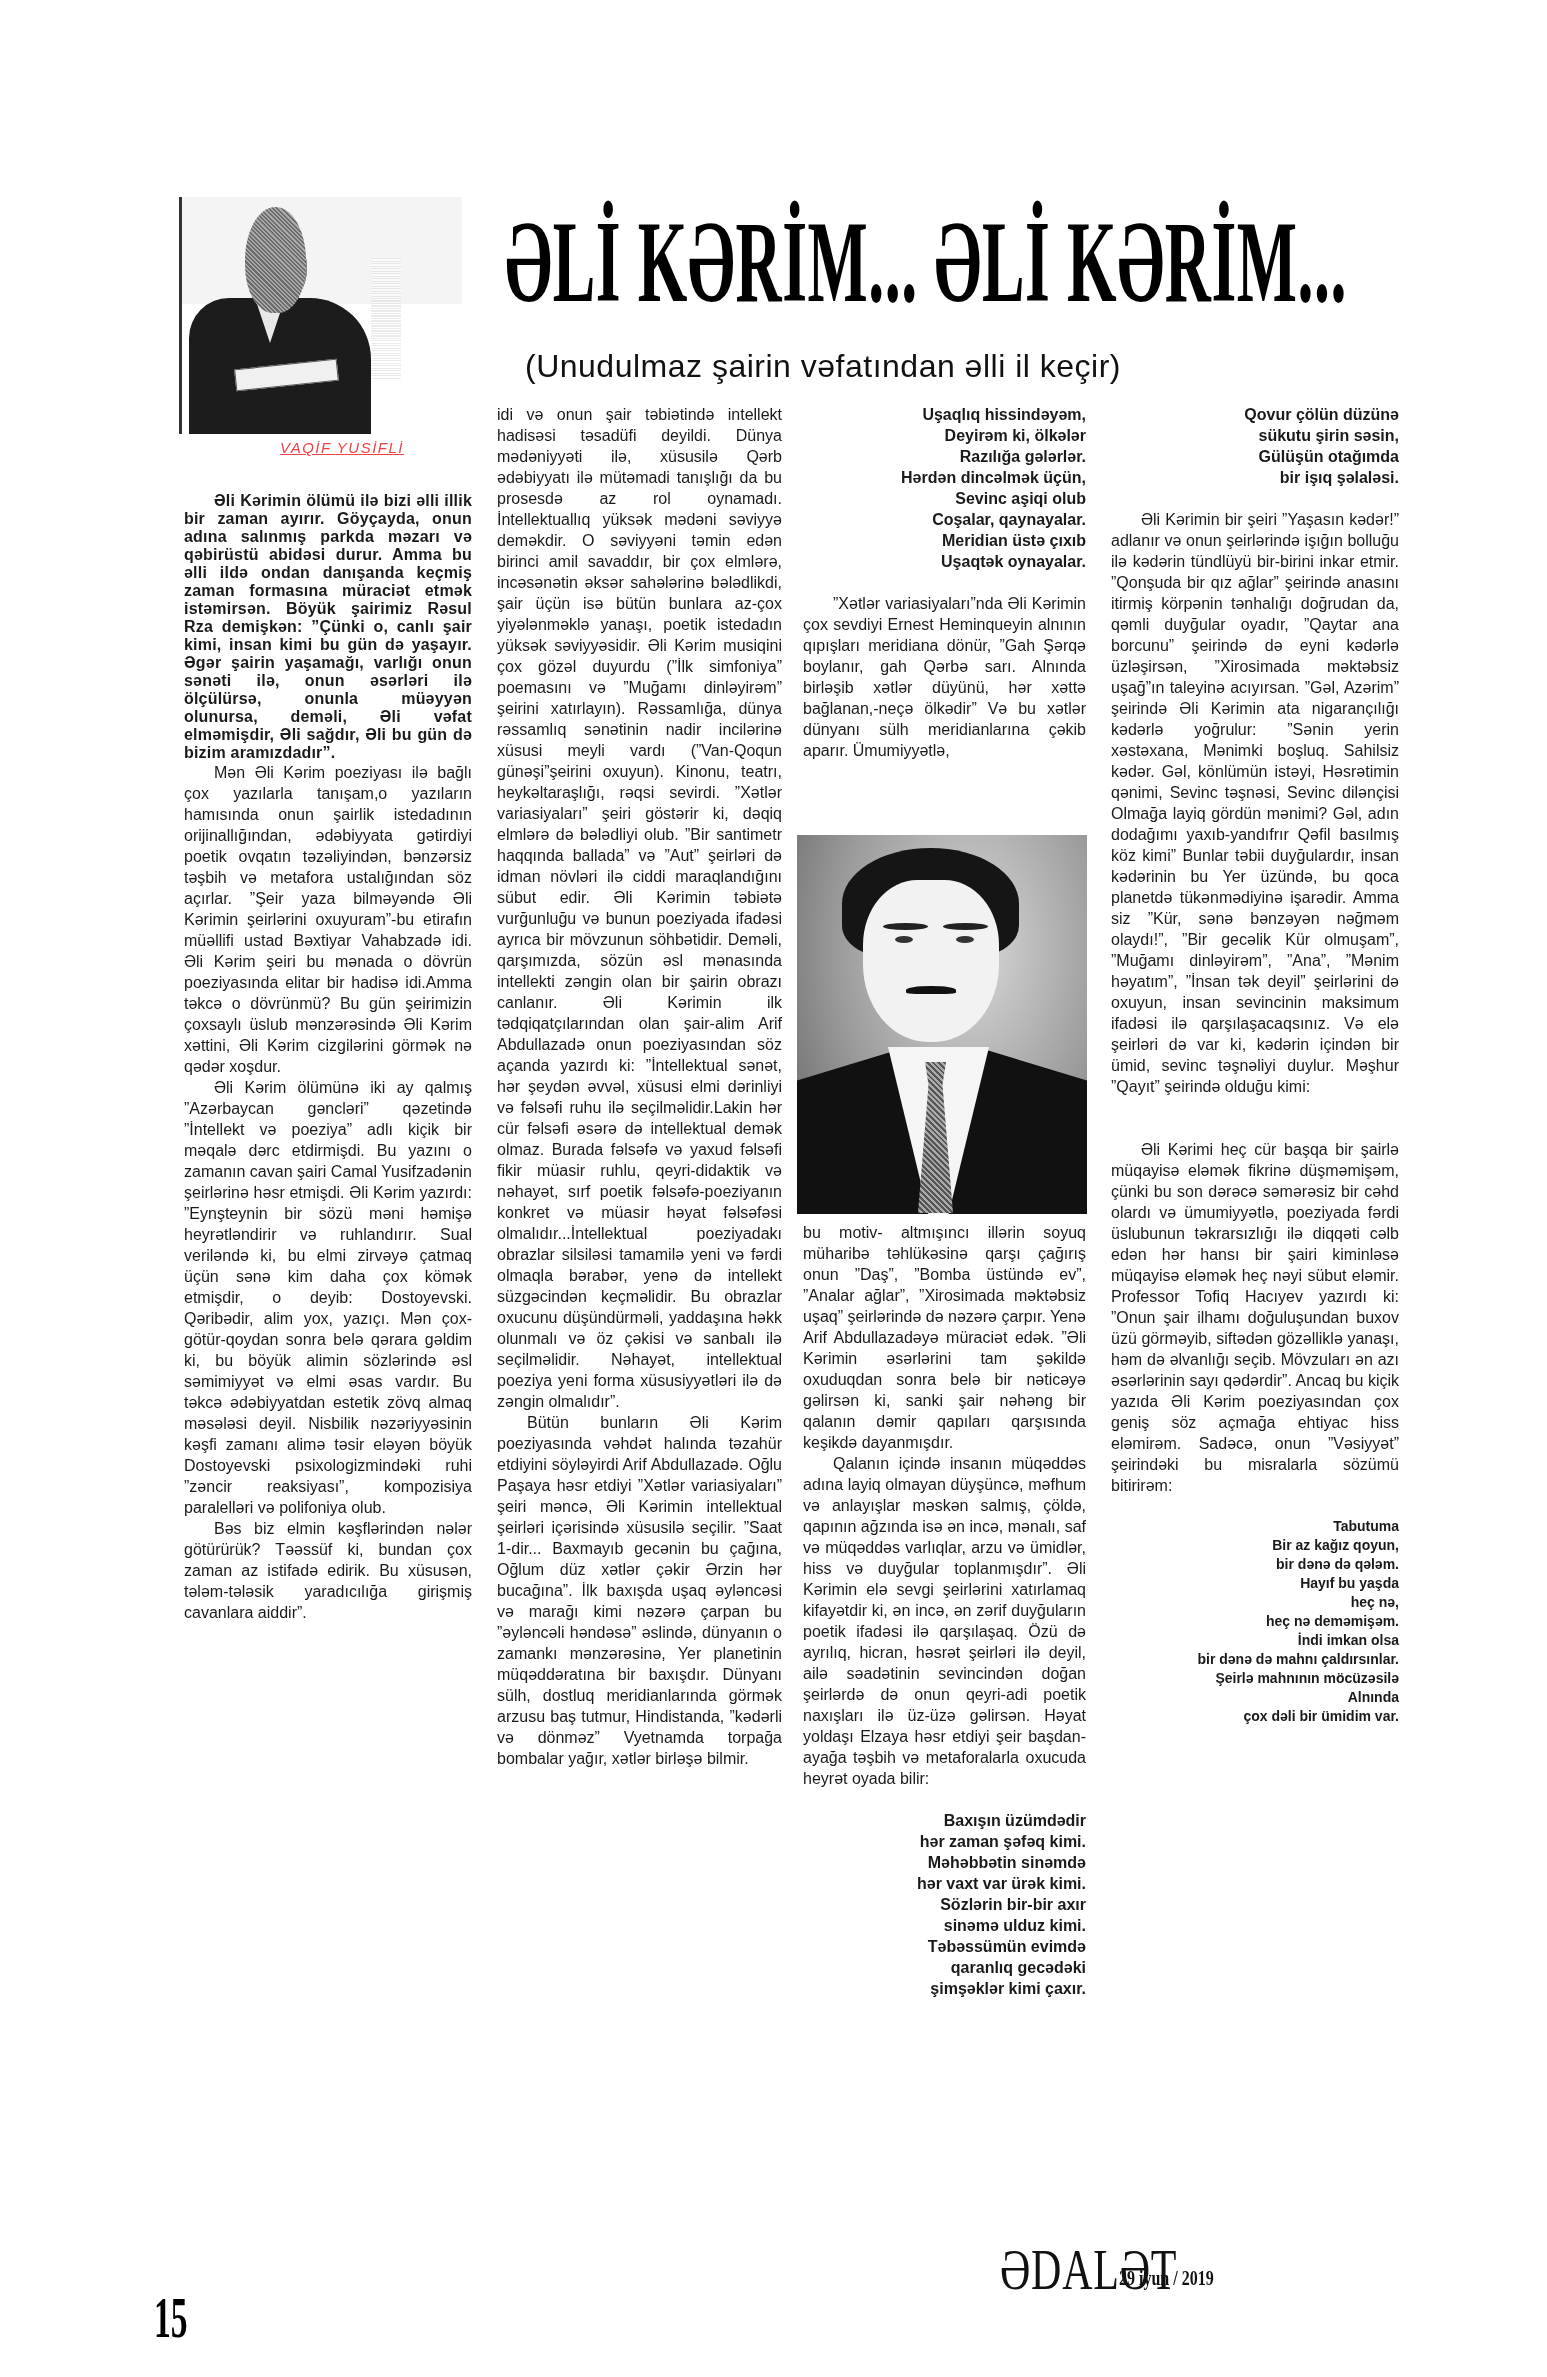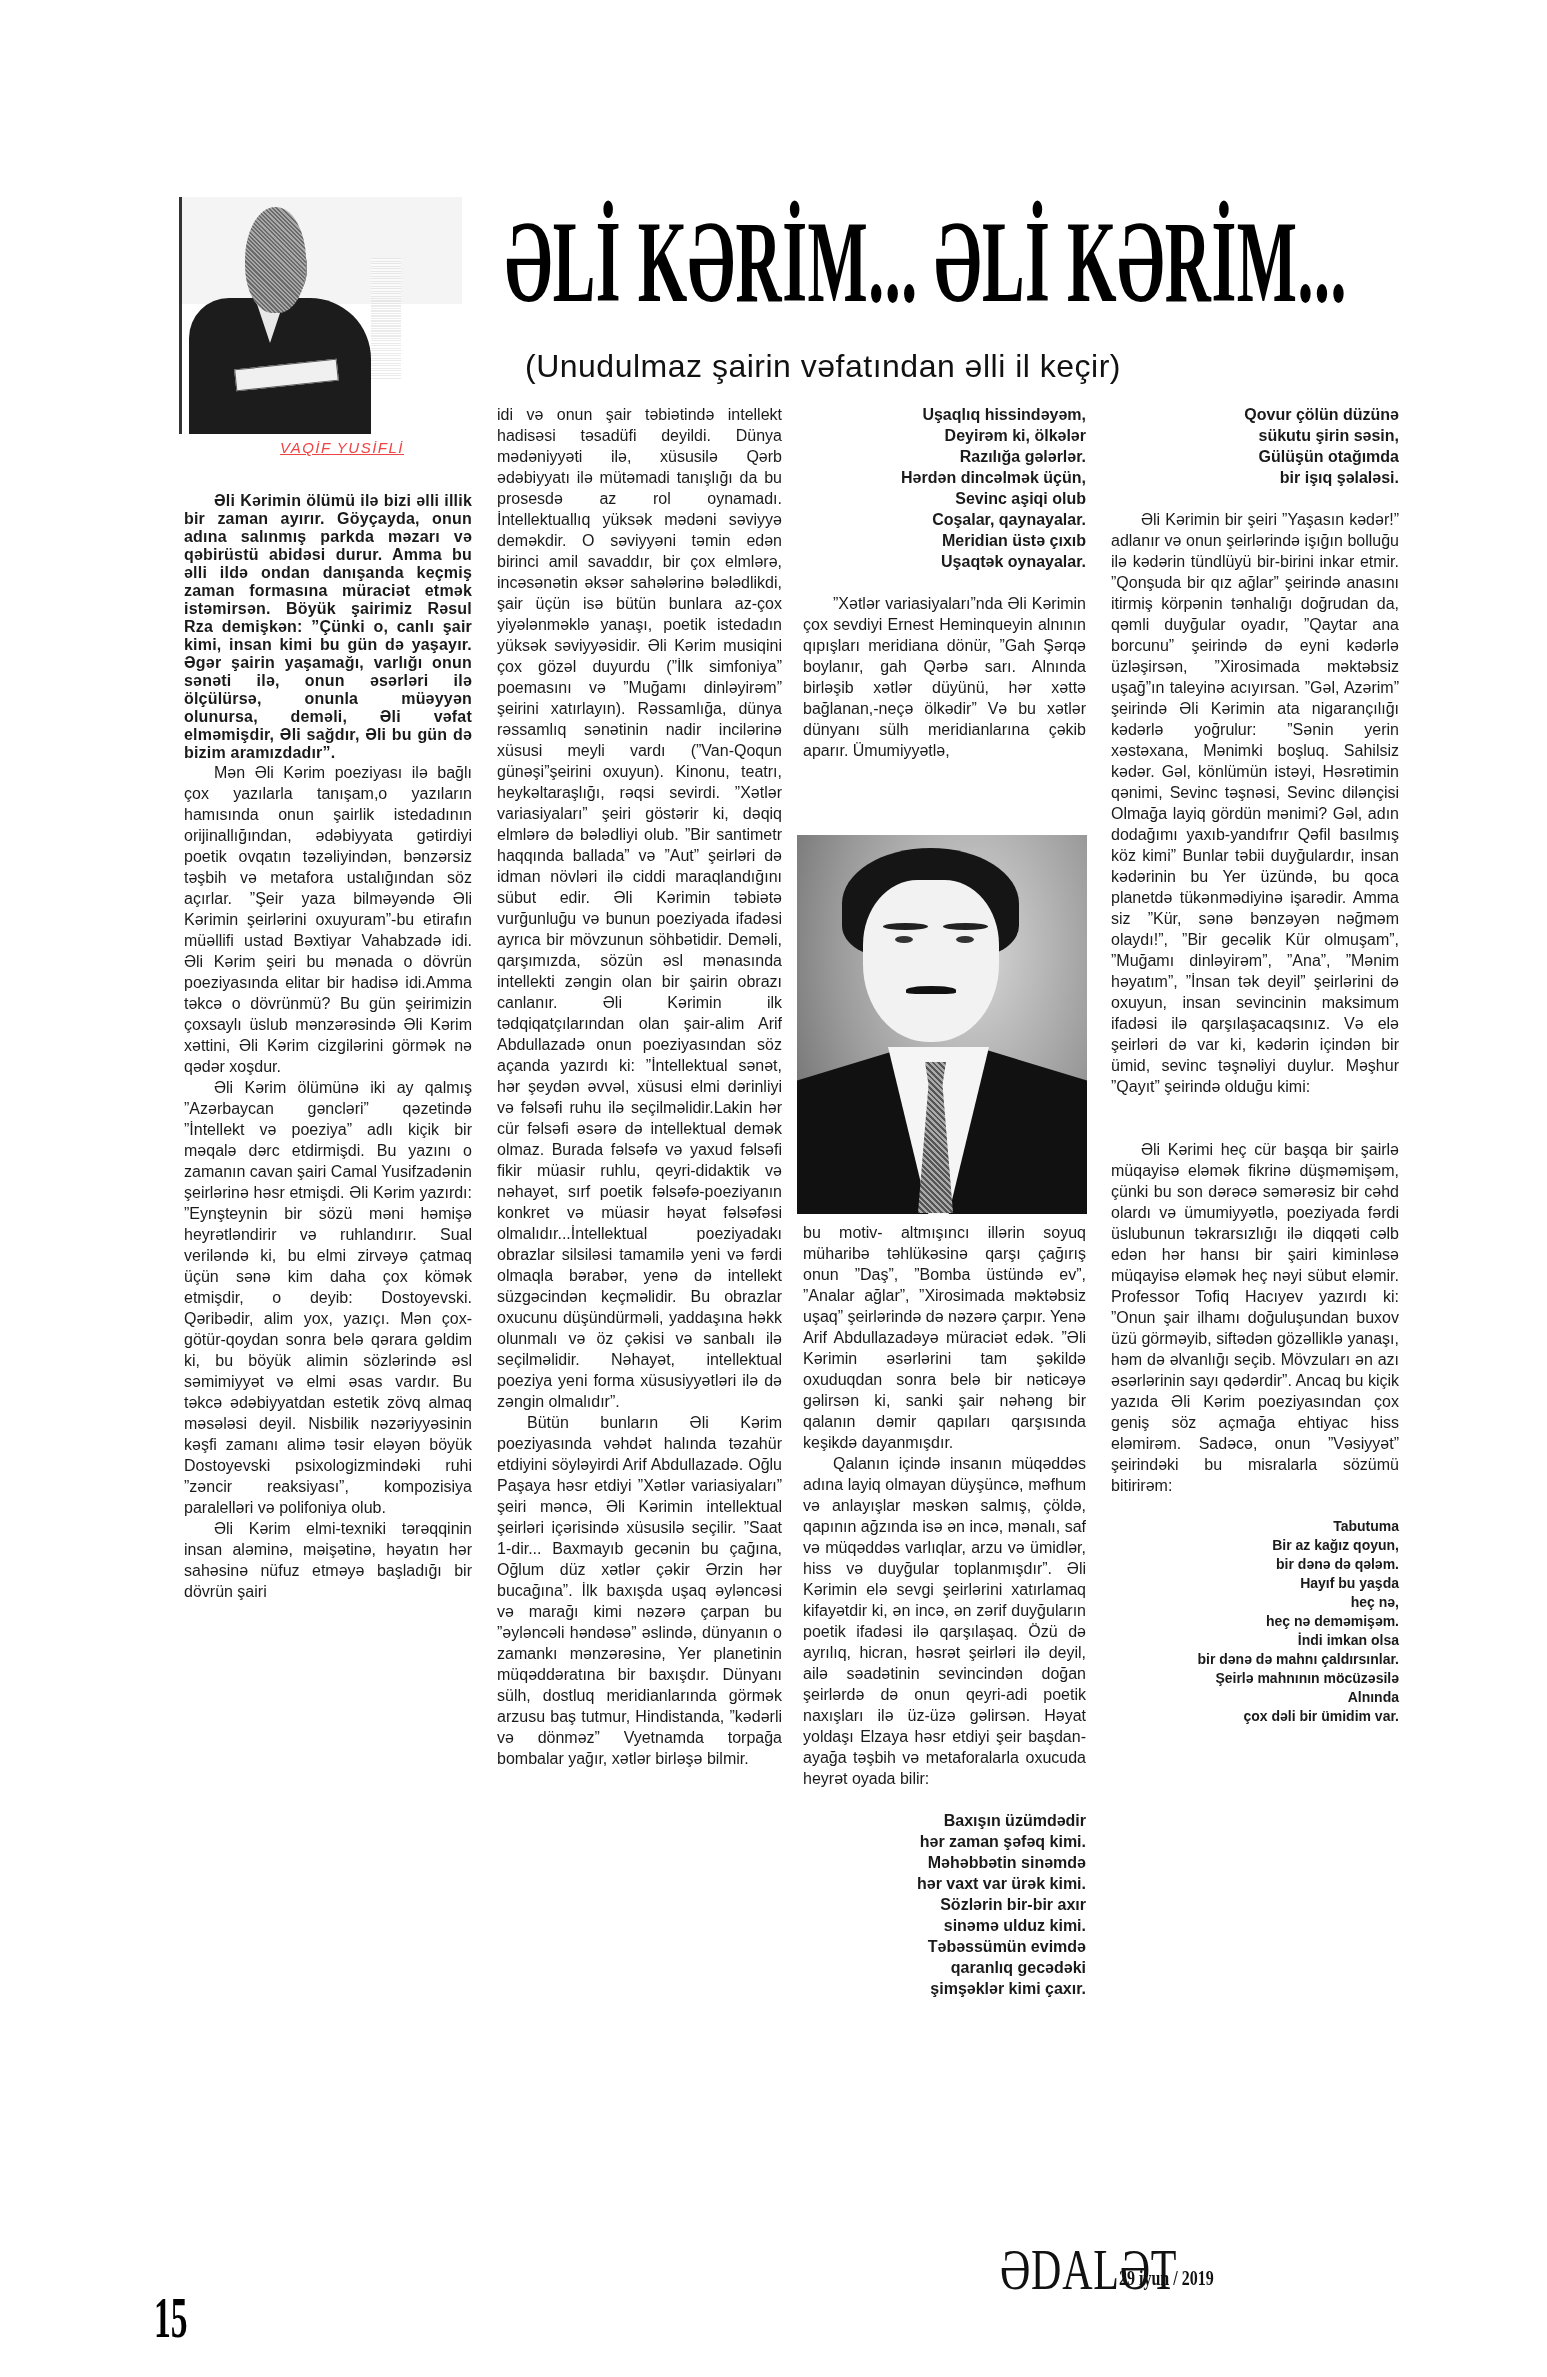--- a/index.html
+++ b/index.html
@@ -67,21 +67,21 @@
 </div>
 <div class="abs author-name">VAQİF YUSİFLİ</div>
 
 <h1 class="abs title" style="margin:0">ƏLİ KƏRİM... ƏLİ KƏRİM...</h1>
 <div class="abs subtitle">(Unudulmaz şairin vəfatından əlli il keçir)</div>
 
 <div class="col col1">
   <p class="bold-block">Əli Kərimin ölümü ilə bizi əlli illik bir zaman ayırır. Göyçayda, onun adına salınmış parkda məzarı və qəbirüstü abidəsi durur. Amma bu əlli ildə ondan danışanda keçmiş zaman formasına müraciət etmək istəmirsən. Böyük şairimiz Rəsul Rza demişkən: ”Çünki o, canlı şair kimi, insan kimi bu gün də yaşayır. Əgər şairin yaşamağı, varlığı onun sənəti ilə, onun əsərləri ilə ölçülürsə, onunla müəyyən olunursa, deməli, Əli vəfat elməmişdir, Əli sağdır, Əli bu gün də bizim aramızdadır”.</p>
   <p>Mən Əli Kərim poeziyası ilə bağlı çox yazılarla tanışam,o yazıların hamısında onun şairlik istedadının orijinallığından, ədəbiyyata gətirdiyi poetik ovqatın təzəliyindən, bənzərsiz təşbih və metafora ustalığından söz açırlar. ”Şeir yaza bilməyəndə Əli Kərimin şeirlərini oxuyuram”-bu etirafın müəllifi ustad Bəxtiyar Vahabzadə idi. Əli Kərim şeiri bu mənada o dövrün poeziyasında elitar bir hadisə idi.Amma təkcə o dövrünmü? Bu gün şeirimizin çoxsaylı üslub mənzərəsində Əli Kərim xəttini, Əli Kərim cizgilərini görmək nə qədər xoşdur.</p>
   <p>Əli Kərim ölümünə iki ay qalmış ”Azərbaycan gəncləri” qəzetində ”İntellekt və poeziya” adlı kiçik bir məqalə dərc etdirmişdi. Bu yazını o zamanın cavan şairi Camal Yusifzadənin şeirlərinə həsr etmişdi. Əli Kərim yazırdı: ”Eynşteynin bir sözü məni həmişə heyrətləndirir və ruhlandırır. Sual veriləndə ki, bu elmi zirvəyə çatmaq üçün sənə kim daha çox kömək etmişdir, o deyib: Dostoyevski. Qəribədir, alim yox, yazıçı. Mən çox-götür-qoydan sonra belə qərara gəldim ki, bu böyük alimin sözlərində əsl səmimiyyət və elmi əsas vardır. Bu təkcə ədəbiyyatdan estetik zövq almaq məsələsi deyil. Nisbilik nəzəriyyəsinin kəşfi zamanı alimə təsir eləyən böyük Dostoyevski psixologizmindəki ruhi ”zəncir reaksiyası”, kompozisiya paralelləri və polifoniya olub.</p>
-  <p>Əli Kərim elmi-texniki tərəqqinin insan aləminə, məişətinə, həyatın hər sahəsinə nüfuz etməyə başladığı bir dövrün şairi</p>
+  <p>Bəs biz elmin kəşflərindən nələr götürürük? Təəssüf ki, bundan çox zaman az istifadə edirik. Bu xüsusən, tələm-tələsik yaradıcılığa girişmiş cavanlara aiddir”.</p>
 </div>
 
 <div class="col col2">
   <p class="noindent">idi və onun şair təbiətində intellekt hadisəsi təsadüfi deyildi. Dünya mədəniyyəti ilə, xüsusilə Qərb ədəbiyyatı ilə mütəmadi tanışlığı da bu prosesdə az rol oynamadı. İntellektuallıq yüksək mədəni səviyyə deməkdir. O səviyyəni təmin edən birinci amil savaddır, bir çox elmlərə, incəsənətin əksər sahələrinə bələdlikdi, şair üçün isə bütün bunlara az-çox yiyələnməklə yanaşı, poetik istedadın yüksək səviyyəsidir. Əli Kərim musiqini çox gözəl duyurdu (”İlk simfoniya” poemasını və ”Muğamı dinləyirəm” şeirini xatırlayın). Rəssamlığa, dünya rəssamlıq sənətinin nadir incilərinə xüsusi meyli vardı (”Van-Qoqun günəşi”şeirini oxuyun). Kinonu, teatrı, heykəltaraşlığı, rəqsi sevirdi. ”Xətlər variasiyaları” şeiri göstərir ki, dəqiq elmlərə də bələdliyi olub. ”Bir santimetr haqqında ballada” və ”Aut” şeirləri də idman növləri ilə ciddi maraqlandığını sübut edir. Əli Kərimin təbiətə vurğunluğu və bunun poeziyada ifadəsi ayrıca bir mövzunun söhbətidir. Deməli, qarşımızda, sözün əsl mənasında intellekti zəngin olan bir şairin obrazı canlanır. Əli Kərimin ilk tədqiqatçılarından olan şair-alim Arif Abdullazadə onun poeziyasından söz açanda yazırdı ki: ”İntellektual sənət, hər şeydən əvvəl, xüsusi elmi dərinliyi və fəlsəfi ruhu ilə seçilməlidir.Lakin hər cür fəlsəfi əsərə də intellektual demək olmaz. Burada fəlsəfə və yaxud fəlsəfi fikir müasir ruhlu, qeyri-didaktik və nəhayət, sırf poetik fəlsəfə-poeziyanın konkret və müasir həyat fəlsəfəsi olmalıdır...İntellektual poeziyadakı obrazlar silsiləsi tamamilə yeni və fərdi olmaqla bərabər, yenə də intellekt süzgəcindən keçməlidir. Bu obrazlar oxucunu düşündürməli, yaddaşına həkk olunmalı və öz çəkisi və sanbalı ilə seçilməlidir. Nəhayət, intellektual poeziya yeni forma xüsusiyyətləri ilə də zəngin olmalıdır”.</p>
   <p>Bütün bunların Əli Kərim poeziyasında vəhdət halında təzahür etdiyini söyləyirdi Arif Abdullazadə. Oğlu Paşaya həsr etdiyi ”Xətlər variasiyaları” şeiri məncə, Əli Kərimin intellektual şeirləri içərisində xüsusilə seçilir. ”Saat 1-dir... Baxmayıb gecənin bu çağına, Oğlum düz xətlər çəkir Ərzin hər bucağına”. İlk baxışda uşaq əyləncəsi və marağı kimi nəzərə çarpan bu ”əyləncəli həndəsə” əslində, dünyanın o zamankı mənzərəsinə, Yer planetinin müqəddəratına bir baxışdır. Dünyanı sülh, dostluq meridianlarında görmək arzusu baş tutmur, Hindistanda, ”kədərli və dönməz” Vyetnamda torpağa bombalar yağır, xətlər birləşə bilmir.</p>
 </div>
 
 <div class="col col3a">
   <div class="poem">
     <span class="line">Uşaqlıq hissindəyəm,</span>

